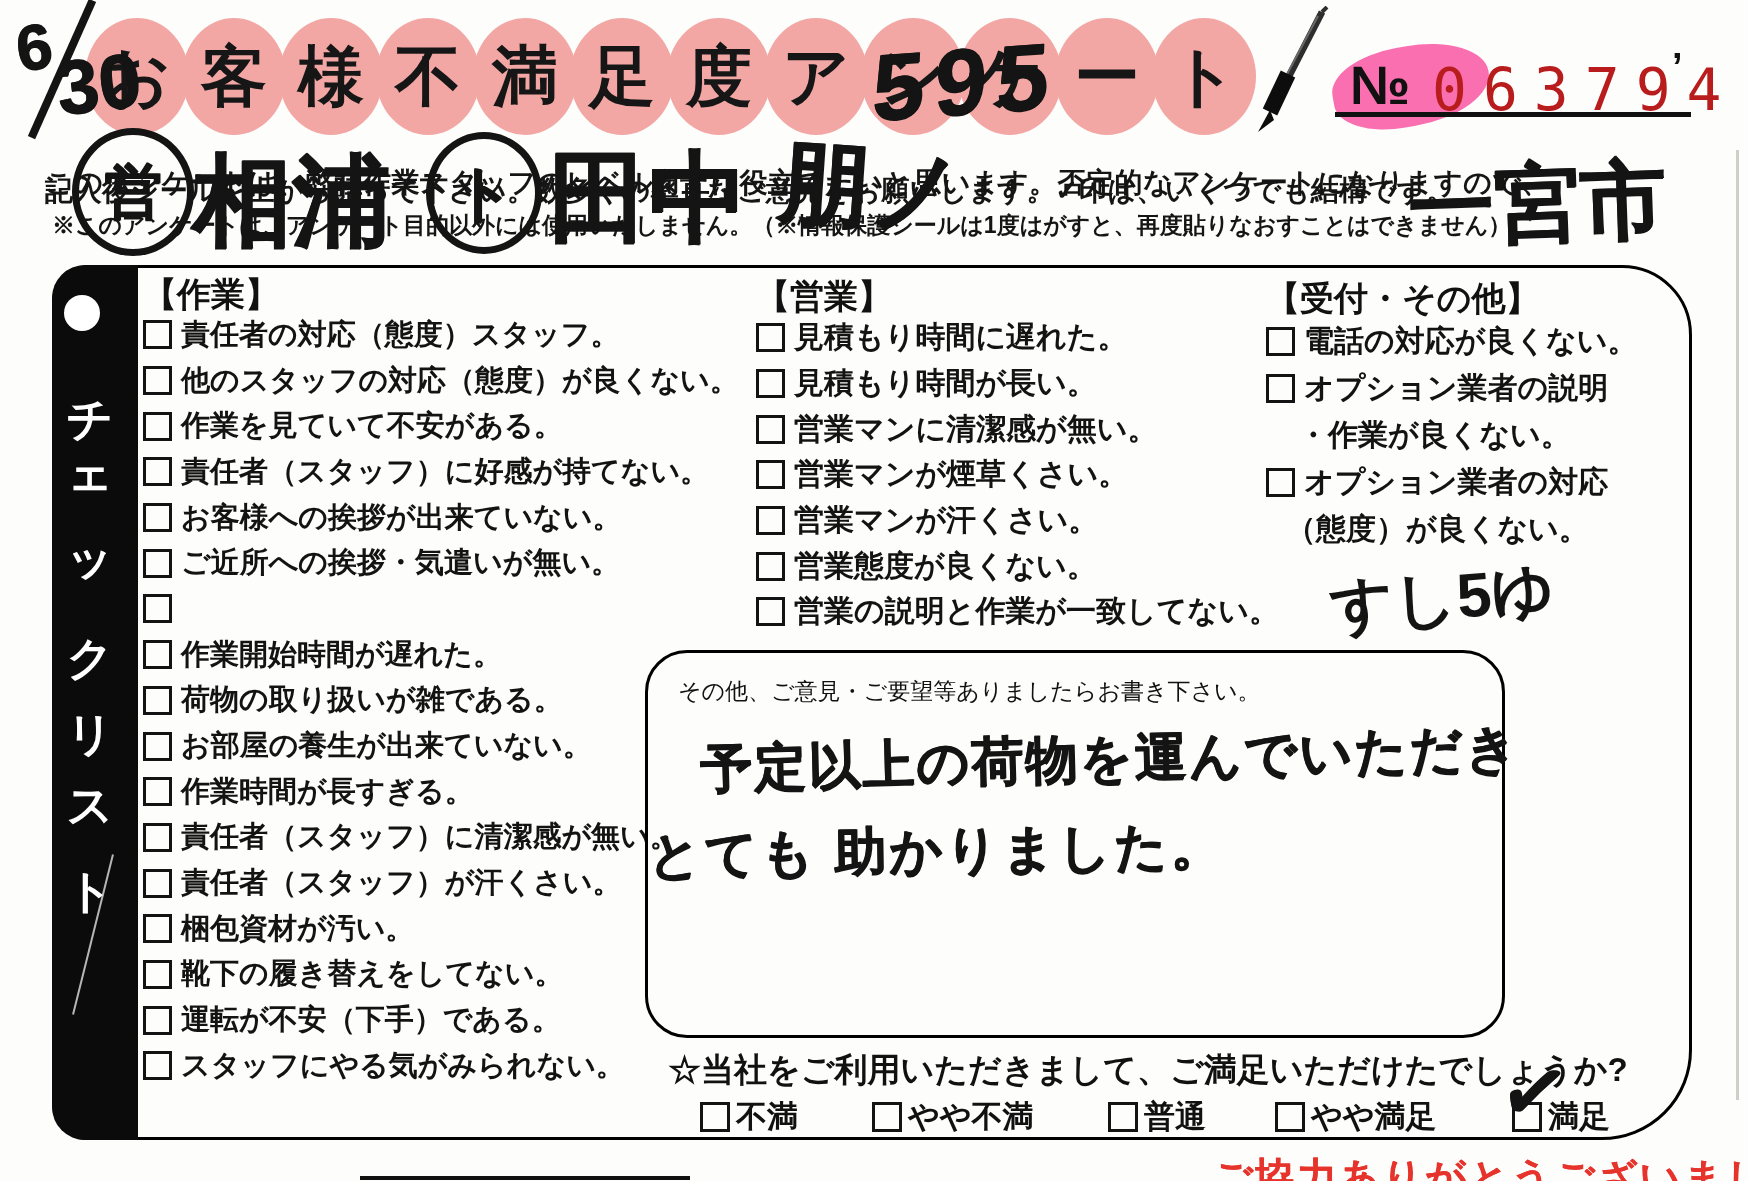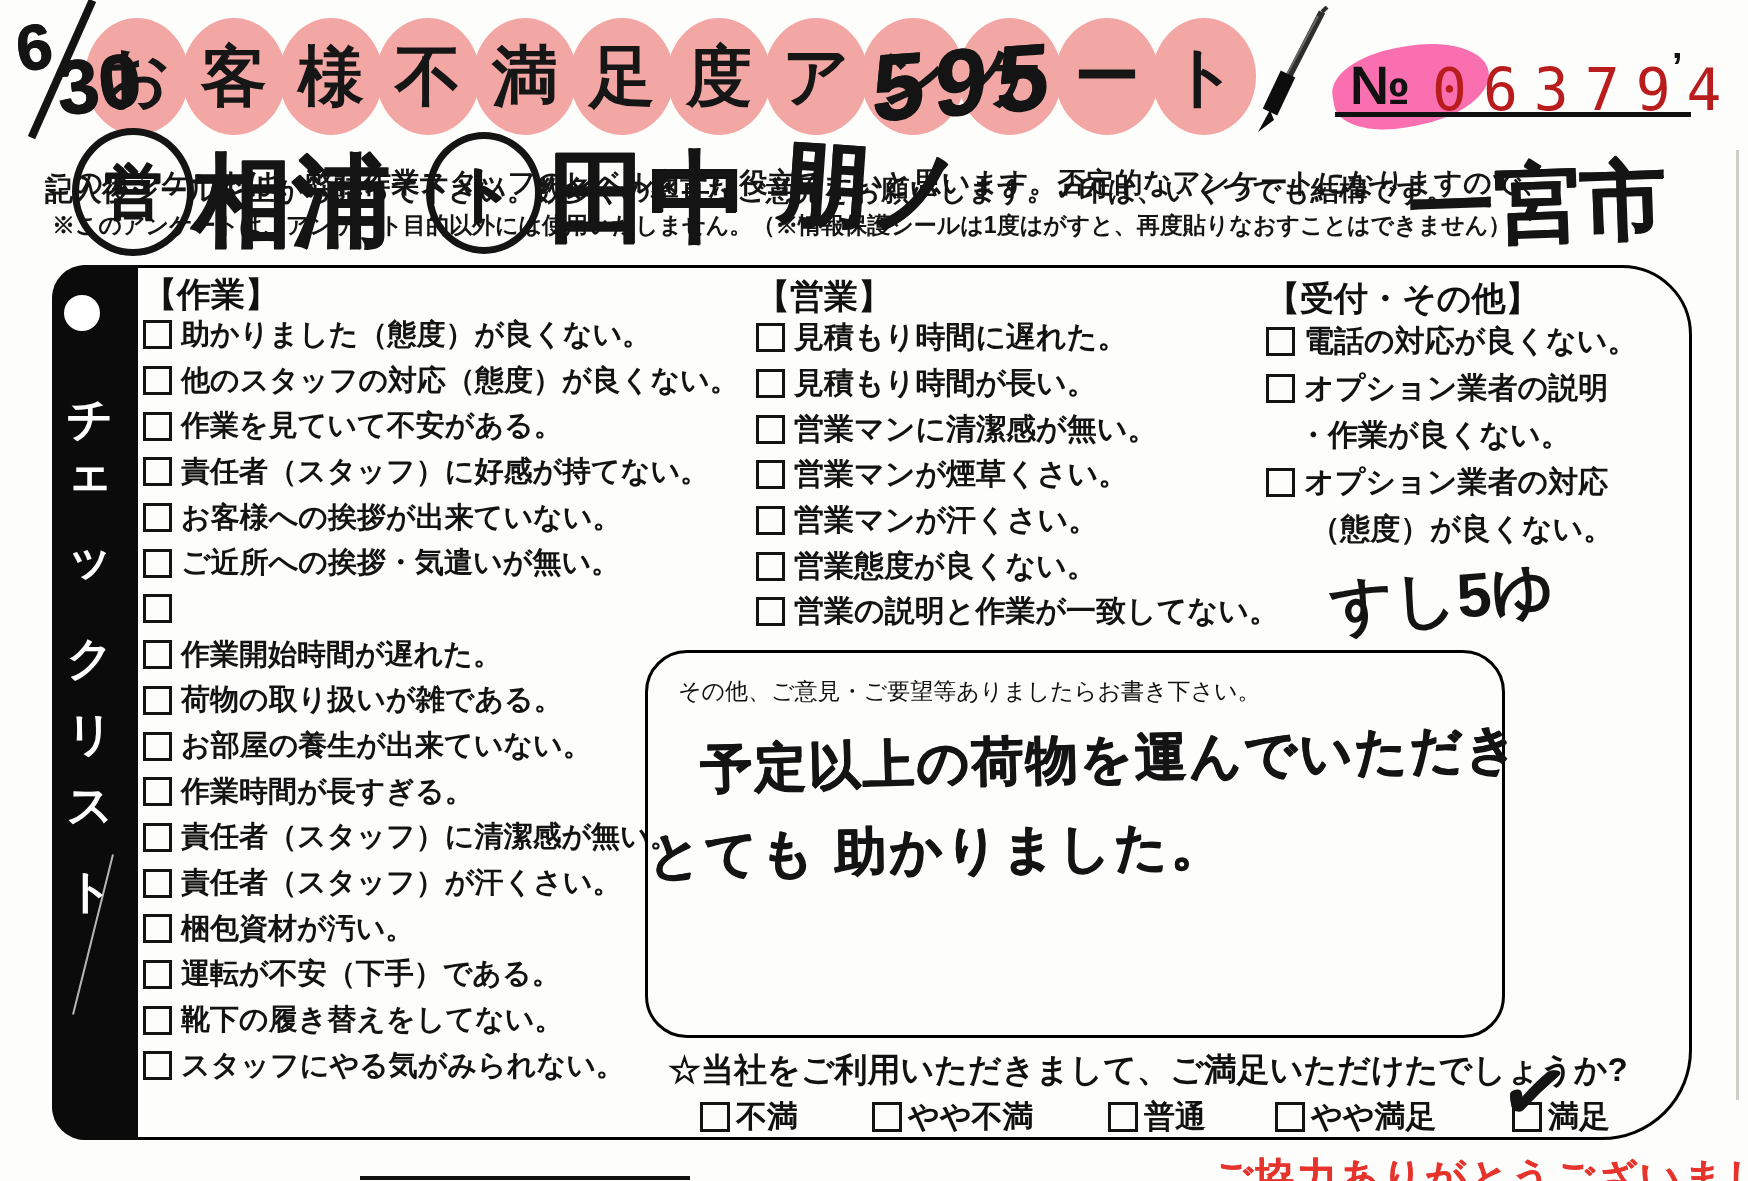--- a/index.html
+++ b/index.html
@@ -80,21 +80,21 @@
   .check-row{display:flex;align-items:center;white-space:nowrap;}
   .col1 .check-row{height:45.7px;font-size:29px;}
   .col2 .check-row{height:45.7px;font-size:30px;}
   .col3 .check-row{height:47px;font-size:30px;}
   .check-row span.txt{font-weight:600;color:#131313;}
   .cb{
     display:inline-block;width:23px;height:23px;border:3px solid #131313;
     margin-right:9px;flex-shrink:0;background:transparent;box-sizing:content-box;
   }
   .indent1{padding-left:32px;}
-  .indent2{padding-left:20px;justify-content:center;}
+  .indent2{padding-left:20px;}
 
   
   .comment-box{
     left:645px;top:650px;width:860px;height:388px;
     border:3.5px solid #000;border-radius:42px;box-sizing:border-box;z-index:4;
   }
   .comment-label{font-size:23px;font-weight:400;white-space:nowrap;z-index:5;}
 
   
   .question{font-size:33px;font-weight:800;white-space:nowrap;z-index:4;}
@@ -189,21 +189,21 @@
 <div class="abs side-bar"></div>
 <div class="abs side-bullet"></div>
 <span class="abs side-label">チェックリスト</span>
 <div class="abs bar-scratch"></div>
 <div class="abs edge-line"></div>
 
 <span class="abs col-heading" style="left:143px;top:272px;">【作業】</span>
 <div class="abs check-col col1" style="left:143px;top:312px;">
   <div class="check-row">
       <span class="cb"></span>
-      <span class="txt">助かりました（態度）が良くない。</span>
+      <span class="txt">責任者の対応（態度）スタッフ。</span>
     </div>
   <div class="check-row">
       <span class="cb"></span>
       <span class="txt">他のスタッフの対応（態度）が良くない。</span>
     </div>
   <div class="check-row">
       <span class="cb"></span>
       <span class="txt">作業を見ていて不安がある。</span>
     </div>
   <div class="check-row">
@@ -244,25 +244,25 @@
   <div class="check-row">
       <span class="cb"></span>
       <span class="txt">責任者（スタッフ）が汗くさい。</span>
     </div>
   <div class="check-row">
       <span class="cb"></span>
       <span class="txt">梱包資材が汚い。</span>
     </div>
   <div class="check-row">
       <span class="cb"></span>
+      <span class="txt">靴下の履き替えをしてない。</span>
+    </div>
+  <div class="check-row">
+      <span class="cb"></span>
       <span class="txt">運転が不安（下手）である。</span>
-    </div>
-  <div class="check-row">
-      <span class="cb"></span>
-      <span class="txt">靴下の履き替えをしてない。</span>
     </div>
   <div class="check-row">
       <span class="cb"></span>
       <span class="txt">スタッフにやる気がみられない。</span>
     </div>
 </div>
 
 <span class="abs col-heading" style="left:756px;top:274px;">【営業】</span>
 <div class="abs check-col col2" style="left:756px;top:315px;">
   <div class="check-row">

